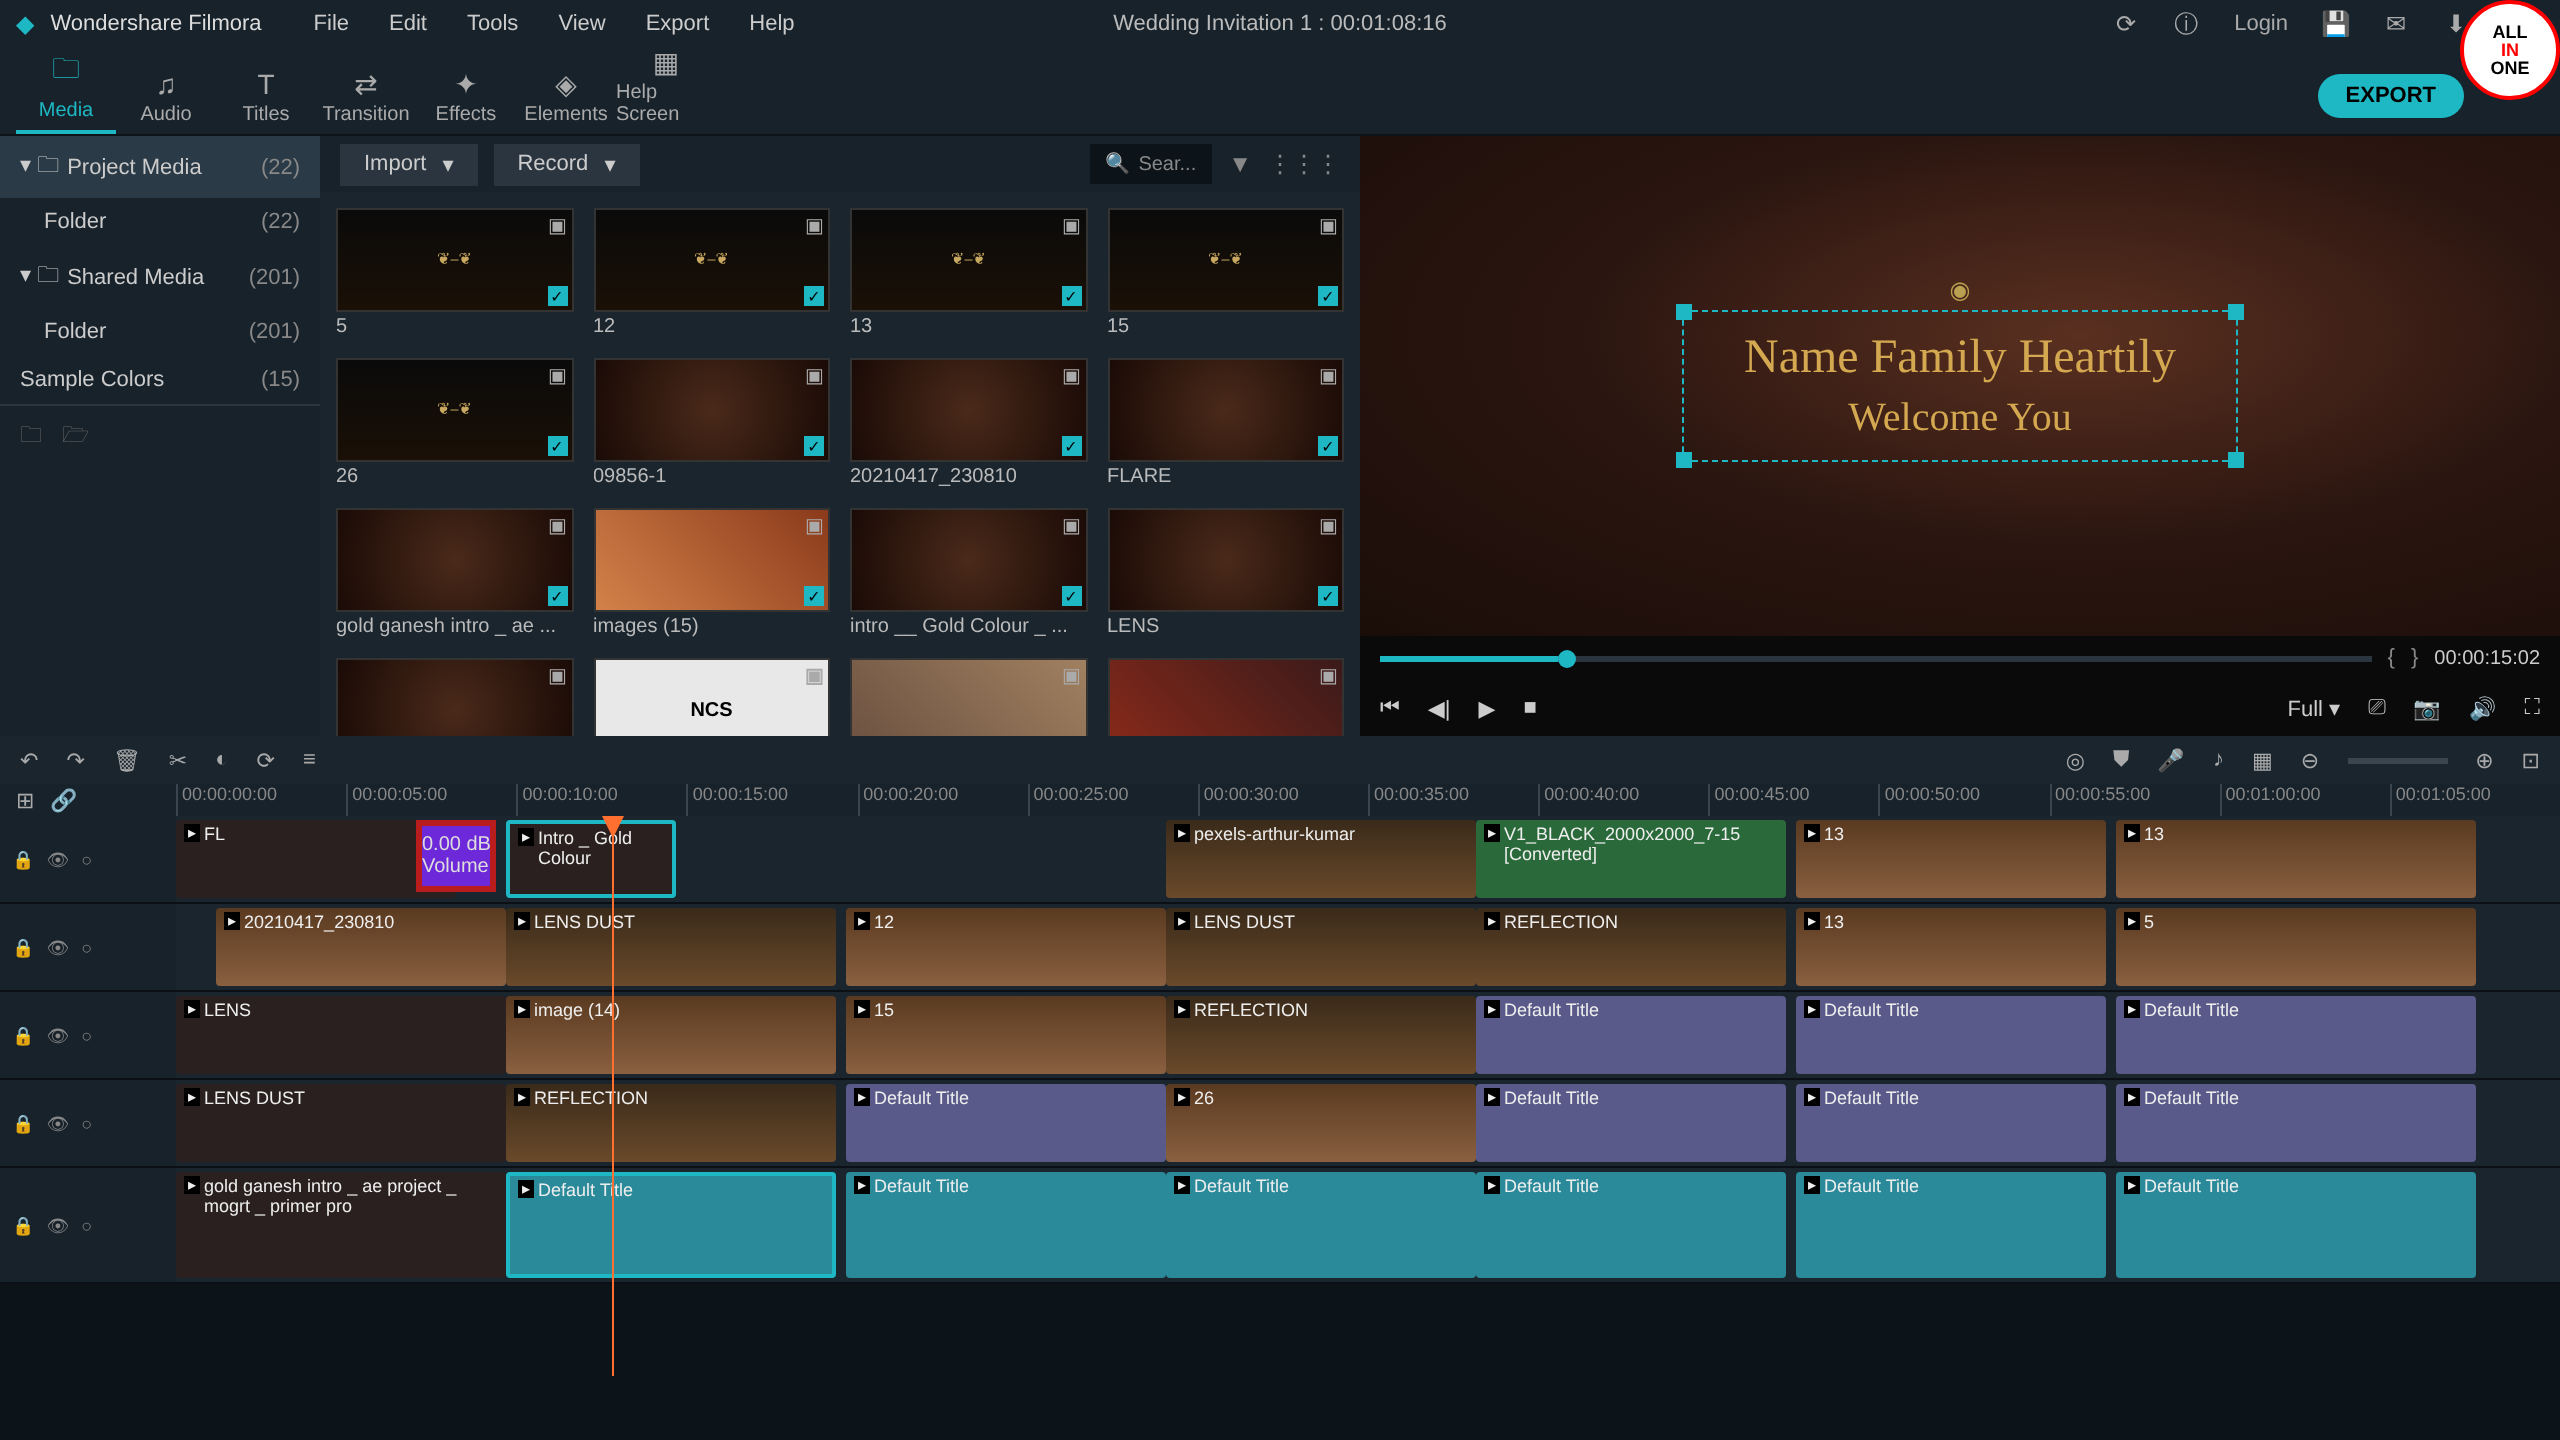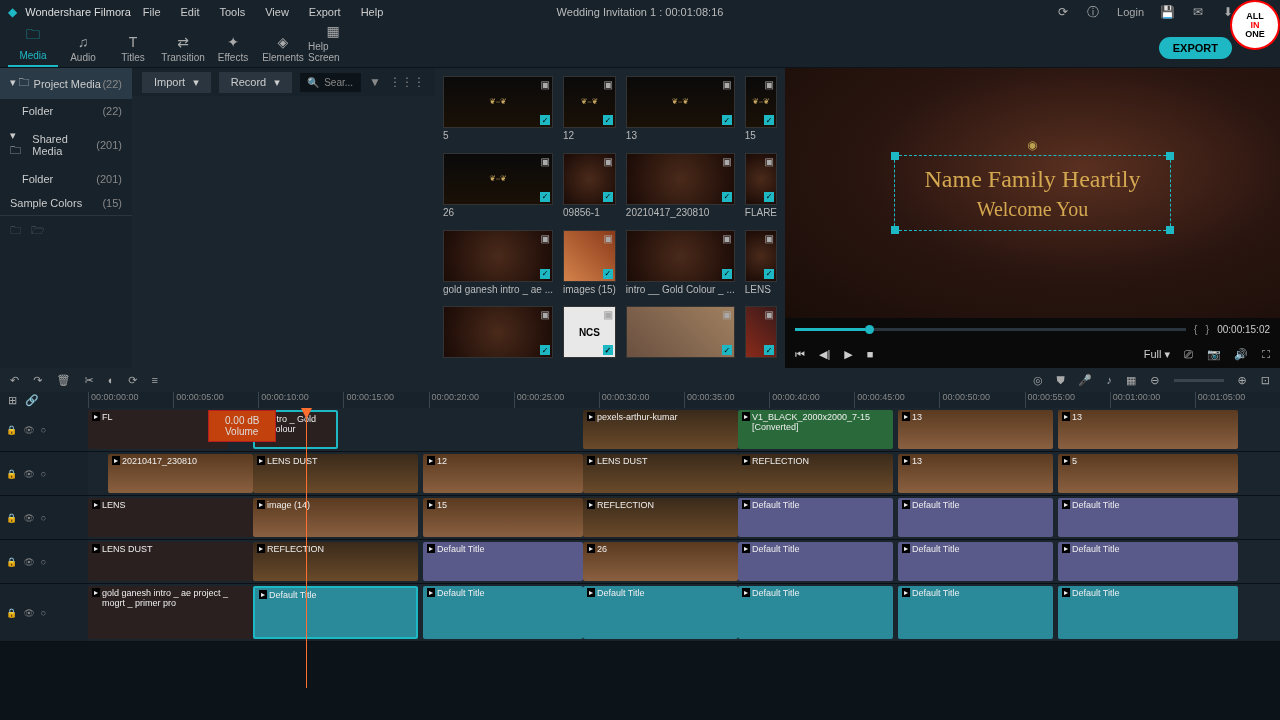--- a/index.html
+++ b/index.html
@@ -1,36 +1,36 @@
 <!DOCTYPE html>
 <html><head>
 <meta charset="utf-8">
 <style>
 *{margin:0;padding:0;box-sizing:border-box;font-family:Arial,sans-serif;-webkit-user-select:none}
 body{width:1280px;height:720px;background:#0d1419;color:#c8c8c8;font-size:11px;overflow:hidden;position:relative}
 .titlebar{height:24px;background:#17222b;display:flex;align-items:center;padding:0 8px;gap:4px;position:relative}
 .logo{color:#1eb8c4;font-size:12px;margin-right:4px}
-.appname{color:#ddd;font-size:11px;margin-right:0}
+.appname{color:#ddd;font-size:11px;margin-right:14px}
 .menuitem{padding:3px 8px;font-size:11px;color:#ccc;cursor:pointer}
 .doctitle{position:absolute;left:50%;transform:translateX(-50%);font-size:11px;color:#bbb}
 .winbtns{margin-left:auto;display:flex;gap:2px}
 .winbtn{width:28px;height:20px;display:flex;align-items:center;justify-content:center;color:#aaa;cursor:pointer;font-size:12px}
 .badge{position:absolute;right:0;top:0;width:50px;height:50px;border:2px solid red;border-radius:50%;background:#fff;display:flex;flex-direction:column;align-items:center;justify-content:center;font-size:9px;font-weight:bold;color:#000;z-index:100;line-height:1}
 .badge .red{color:red}
 .toolbar{height:44px;background:#17222b;display:flex;align-items:flex-end;padding:0 8px;border-bottom:1px solid #0d1419}
 .tool{width:50px;display:flex;flex-direction:column;align-items:center;padding:4px 0;gap:2px;color:#aaa;cursor:pointer;font-size:10px}
 .tool.active{color:#1eb8c4;border-bottom:2px solid #1eb8c4}
 .tool .ico{font-size:14px}
 .exportbtn{margin-left:auto;margin-right:40px;margin-bottom:8px;background:#1eb8c4;color:#000;padding:5px 14px;border-radius:12px;font-size:11px;font-weight:bold;cursor:pointer}
 .upper{height:300px;display:flex;background:#1a252e}
 .sidebar{width:160px;background:#17222b}
 .sideit{padding:6px 10px;display:flex;align-items:center;font-size:11px;color:#ccc;cursor:pointer}
 .sideit.sel{background:#2a3a46}
 .sidecount{margin-left:auto;color:#888}
-.mediapanel{flex:1;background:#1a252e;display:flex;flex-direction:row}
+.mediapanel{flex:1;background:#1a252e;display:flex;flex-direction:column}
 .mediahead{height:28px;display:flex;align-items:center;padding:0 10px;gap:8px;background:#17222b}
 .dropbtn{padding:4px 12px;background:#2a3540;font-size:11px;color:#ccc;cursor:pointer;display:flex;gap:8px}
 .searchbox{margin-left:auto;background:#0d1419;padding:4px 8px;color:#888;font-size:10px;display:flex;align-items:center;gap:4px}
 .headico{color:#888;cursor:pointer;font-size:12px}
 .mediagrid{flex:1;padding:8px;display:grid;grid-template-columns:repeat(4,1fr);gap:10px;overflow:auto}
 .mediagrid::-webkit-scrollbar{width:6px}
 .mediagrid::-webkit-scrollbar-thumb{background:#3a4550}
 .thumb{display:flex;flex-direction:column;gap:2px}
 .thumbimg{height:52px;background:#0a0a0a;position:relative;border:1px solid #333;display:flex;align-items:center;justify-content:center}
 .thumbimg::after{content:'✓';position:absolute;bottom:2px;right:2px;background:#1eb8c4;color:#000;font-size:8px;width:10px;height:10px;display:flex;align-items:center;justify-content:center}
@@ -71,21 +71,21 @@
 .clip{position:absolute;top:2px;bottom:2px;border-radius:2px;overflow:hidden;display:flex;align-items:flex-start;padding:2px 4px;font-size:9px;color:#eee}
 .clip.vid{background:linear-gradient(#3a2a1a,#6a4a2a)}
 .clip.vid2{background:linear-gradient(#5a3a20,#8a6040)}
 .clip.title{background:#5a5a8a}
 .clip.teal{background:#2a8a9a}
 .clip.green{background:#2a6a3a}
 .clip.sel{border:2px solid #1eb8c4}
 .clip.dark{background:#2a2020}
 .candle{background:repeating-linear-gradient(90deg,#1a1208 0 8px,#faecc0 8px 14px,#1a1208 14px 22px)}
 .clipico{font-size:8px;margin-right:2px;background:#000;padding:0 2px}
-.tooltip{position:absolute;left:120px;top:2px;background:#c2410c;color:#ddd;padding:4px 16px;font-size:10px;z-index:40;border:1px solid #b91c1c}
+.tooltip{position:absolute;left:120px;top:2px;background:#6d28d9;color:#ddd;padding:4px 0;font-size:10px;z-index:40;border:3px solid #b91c1c}
 .sidebot{padding:6px 10px;border-top:1px solid #2a3540;display:flex;gap:10px;color:#666}
 .zoomslider{width:50px;height:3px;background:#3a4550;display:inline-block;position:relative;vertical-align:middle}
 </style>
 </head>
 <body>
 
 <div class="badge">
     <span>ALL</span>
     <span class="red">IN</span>
     <span>ONE</span>

